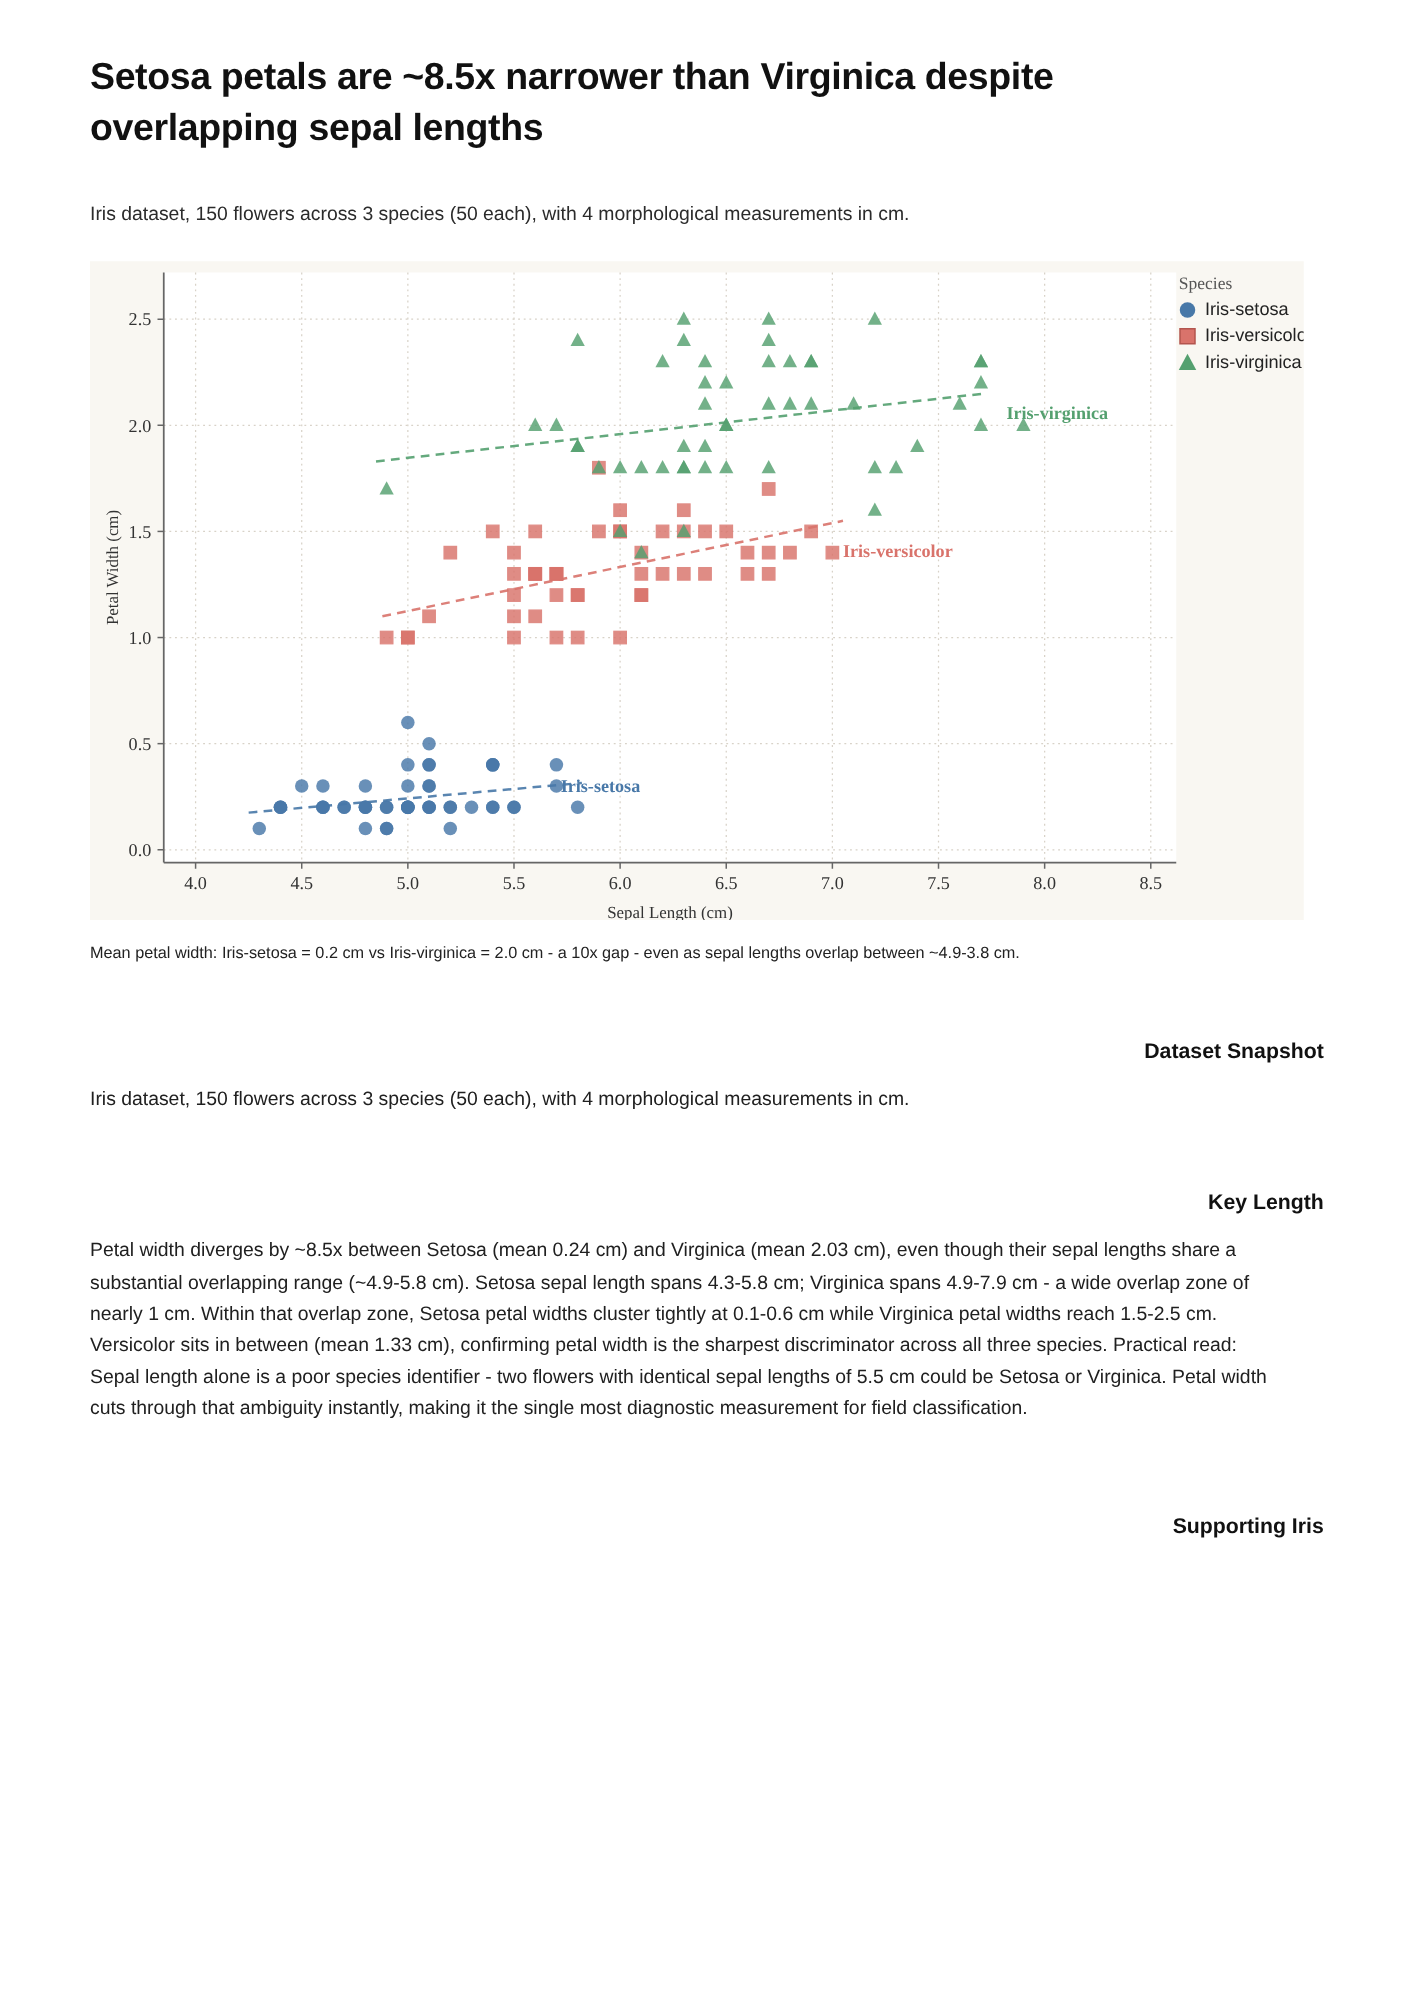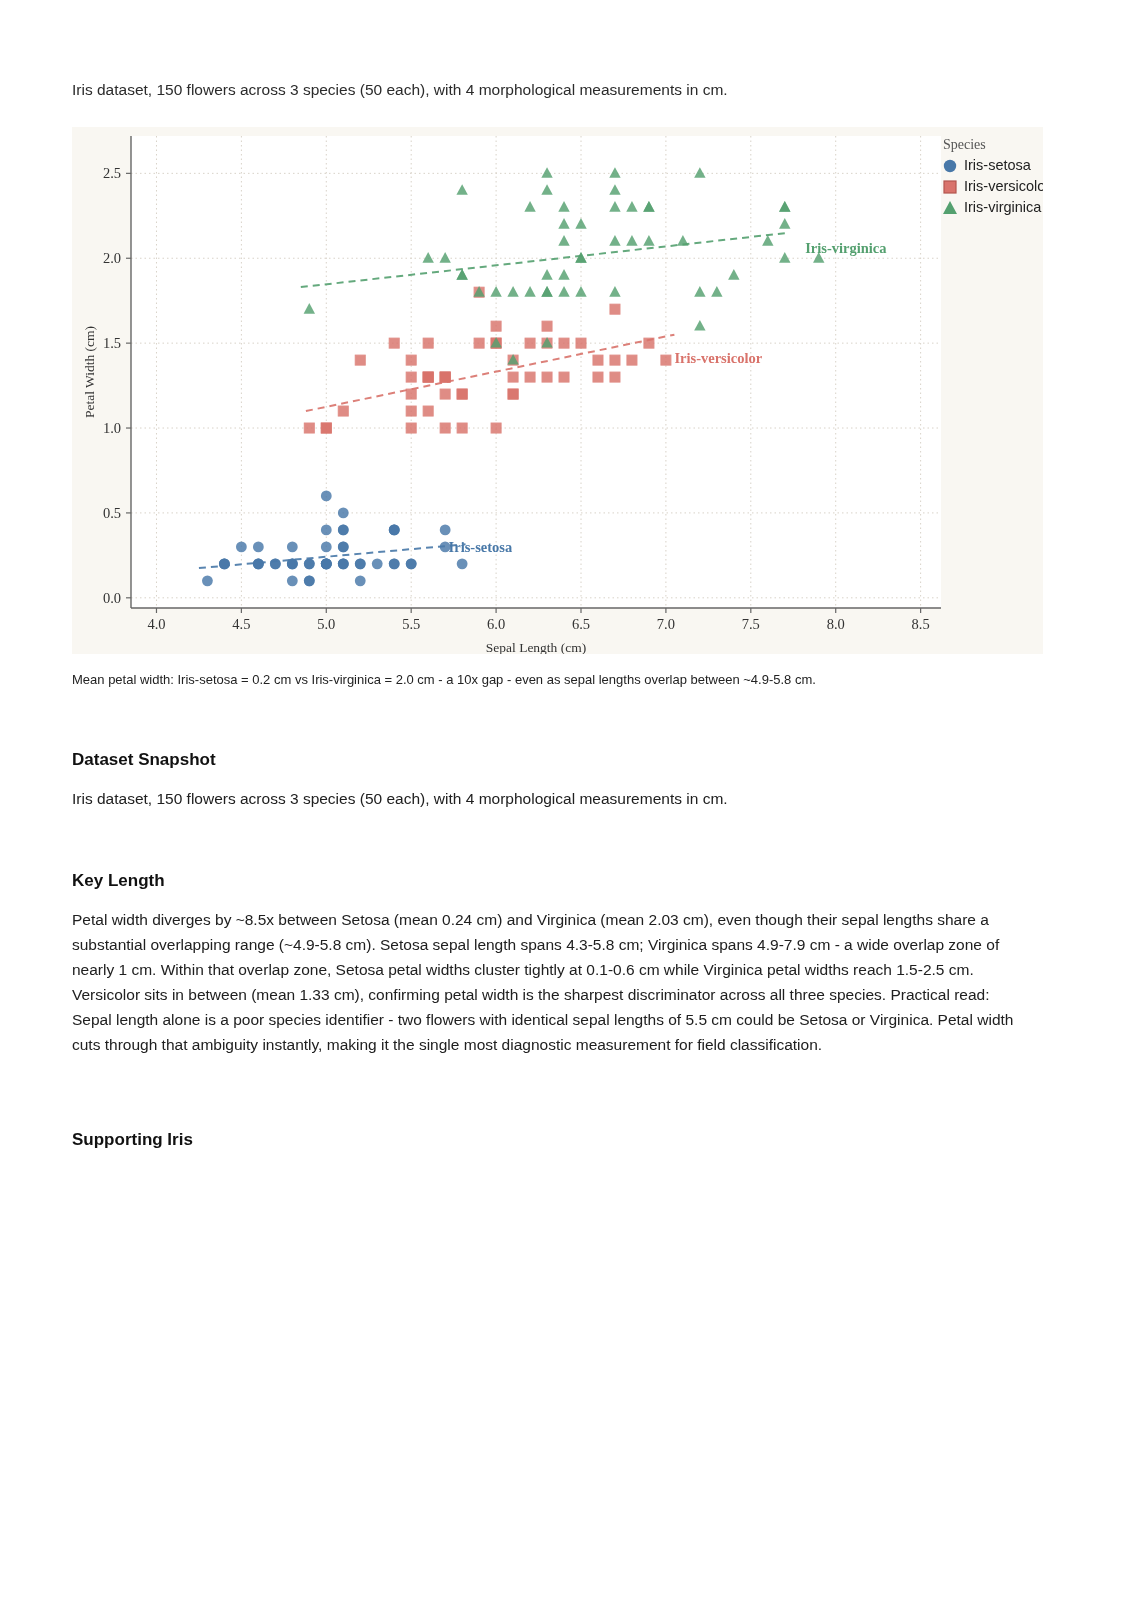--- a/index.html
+++ b/index.html
@@ -47,35 +47,37 @@
     color: #222222;
   }
 
   
   .section { margin-top: 60px; }
   h2.sec-title {
     font-size: 17px;
     font-weight: bold;
     margin: 0 0 16px 0;
     color: #111111;
+    text-align: right;
   }
   .sec-body {
     font-size: 15.5px;
     line-height: 1.62;
     color: #202020;
     margin: 0;
     max-width: 945px;
   }
   .sec-footer { margin-top: 72px; margin-bottom: 60px; }
 </style>
 </head>
 <body>
 
 <div class="page">
 
+  <h1 class="headline">Setosa petals are ~8.5x narrower than Virginica despite overlapping sepal lengths</h1>
 
   <p class="subhead">Iris dataset, 150 flowers across 3 species (50 each), with 4 morphological measurements in cm.</p>
 
   <div class="chart-card">
     <svg class="chart-svg" id="chart-svg" width="971" height="527" viewBox="0 0 971 527" aria-label="scatter chart">
         <rect x="59" y="9" width="810" height="472" fill="#ffffff"></rect>
         <line x1="59" y1="470.8129496402878" x2="869" y2="470.8129496402878" stroke="#d8d2c8" stroke-width="1" stroke-dasharray="1.5 3"></line>
         <line x1="59" y1="385.9208633093525" x2="869" y2="385.9208633093525" stroke="#d8d2c8" stroke-width="1" stroke-dasharray="1.5 3"></line>
         <line x1="59" y1="301.0287769784173" x2="869" y2="301.0287769784173" stroke="#d8d2c8" stroke-width="1" stroke-dasharray="1.5 3"></line>
         <line x1="59" y1="216.13669064748206" x2="869" y2="216.13669064748206" stroke="#d8d2c8" stroke-width="1" stroke-dasharray="1.5 3"></line>
@@ -294,21 +296,21 @@
           <circle cx="878" cy="39" r="6.2" fill="#4878a8"></circle>
           <text x="892" y="43" font-family="&quot;Liberation Sans&quot;, sans-serif" font-size="14.5" fill="#222">Iris-setosa</text>
           <rect x="872" y="54" width="12" height="12" fill="#d9736b" stroke="#b3554e" stroke-width="1.2"></rect>
           <text x="892" y="64" font-family="&quot;Liberation Sans&quot;, sans-serif" font-size="14.5" fill="#222">Iris-versicolor</text>
           <polygon points="878,74 871,87 885,87" fill="#54a06f"></polygon>
           <text x="892" y="85" font-family="&quot;Liberation Sans&quot;, sans-serif" font-size="14.5" fill="#222">Iris-virginica</text>
         </g>
       </svg>
   </div>
 
-  <p class="chart-caption">Mean petal width: Iris-setosa = 0.2 cm vs Iris-virginica = 2.0 cm - a 10x gap - even as sepal lengths overlap between ~4.9-5.8 cm.</p>
+  <p class="chart-caption">Mean petal width: Iris-setosa = 0.2 cm vs Iris-virginica = 2.0 cm - a 10x gap - even as sepal lengths overlap between ~4.9-3.8 cm.</p>
 
   <div class="section">
     <h2 class="sec-title">Dataset Snapshot</h2>
     <p class="sec-body">Iris dataset, 150 flowers across 3 species (50 each), with 4 morphological measurements in cm.</p>
   </div>
 
   <div class="section">
     <h2 class="sec-title">Key Length</h2>
     <p class="sec-body">Petal width diverges by ~8.5x between Setosa (mean 0.24 cm) and Virginica (mean 2.03 cm), even though their sepal lengths share a substantial overlapping range (~4.9-5.8 cm). Setosa sepal length spans 4.3-5.8 cm; Virginica spans 4.9-7.9 cm - a wide overlap zone of nearly 1 cm. Within that overlap zone, Setosa petal widths cluster tightly at 0.1-0.6 cm while Virginica petal widths reach 1.5-2.5 cm. Versicolor sits in between (mean 1.33 cm), confirming petal width is the sharpest discriminator across all three species. Practical read: Sepal length alone is a poor species identifier - two flowers with identical sepal lengths of 5.5 cm could be Setosa or Virginica. Petal width cuts through that ambiguity instantly, making it the single most diagnostic measurement for field classification.</p>
   </div>

